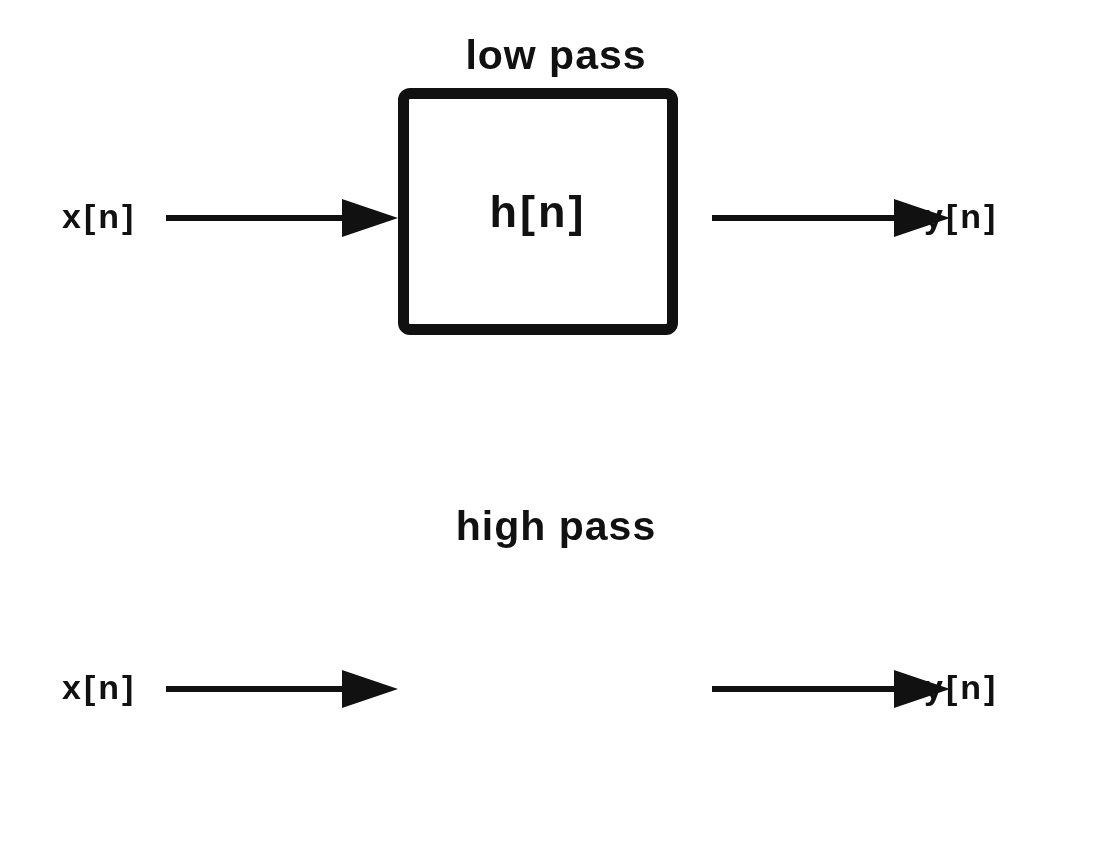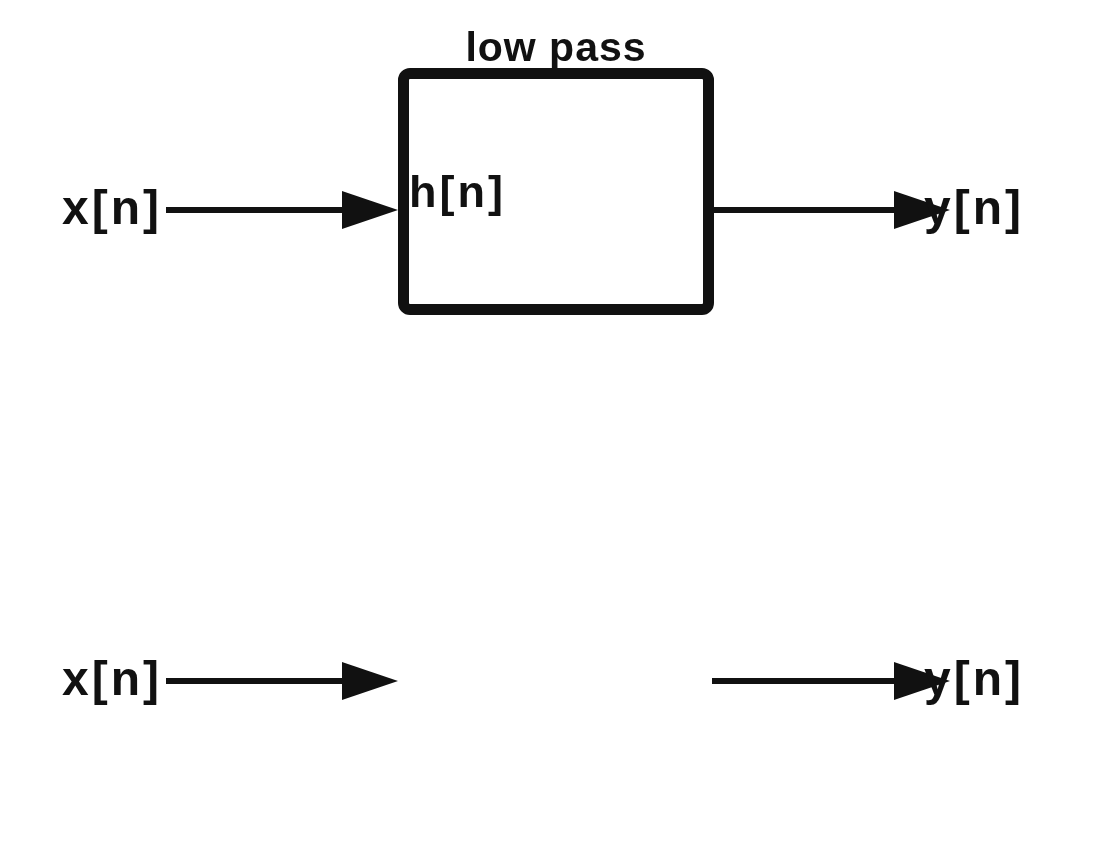--- a/index.html
+++ b/index.html
@@ -15,67 +15,69 @@
     width: 1113px;
     height: 844px;
     background: var(--bg);
     overflow: hidden;
   }
   .diagram {
     position: absolute;
     left: 0;
     width: 1113px;
     height: 420px;
+    margin-top: 8px;
   }
   .diagram.d1 { top: 0; }
   .diagram.d2 { top: 471px; }
 
   .title {
     position: absolute;
     left: 398px;
     top: 24px;
     width: 316px;
     text-align: center;
     font-size: 41px;
     letter-spacing: 1px;
     white-space: nowrap;
   }
 
   .box {
     position: absolute;
     left: 398px;
-    top: 68px;
-    width: 316px;
+    top: 80px;
+    width: 280px;
     height: 247px;
     border: 11px solid var(--ink);
     border-radius: 12px;
     background: var(--bg);
     display: flex;
     align-items: center;
+    justify-content: center;
   }
   .box-label {
     font-size: 45px;
     letter-spacing: 3px;
     white-space: nowrap;
     text-align: center;
   }
   .sup {
     font-size: 0.62em;
     position: relative;
     top: -0.5em;
     margin-left: 2px;
     letter-spacing: 0;
   }
   .tail { margin-left: 0.3em; }
 
   .io-label {
     position: absolute;
     top: 209px;
     transform: translateY(-52%);
-    font-size: 48px;
+    font-size: 34px;
     letter-spacing: 3px;
     white-space: nowrap;
   }
   .io-label.in  { left: 62px;  }
   .io-label.out { left: 924px; }
 
   .arrow {
     position: absolute;
     top: 210px;
     transform: translateY(-50%);
@@ -119,20 +121,21 @@
 
     <div class="arrow out">
       <span class="shaft"></span>
       <span class="head"></span>
     </div>
 
     <div class="io-label out">y[n]</div>
   </section>
 
   <section class="diagram d2">
+    <div class="title">high pass</div>
 
     <div class="io-label in">x[n]</div>
 
     <div class="arrow in">
       <span class="shaft"></span>
       <span class="head"></span>
     </div>
 
 
     <div class="arrow out">

